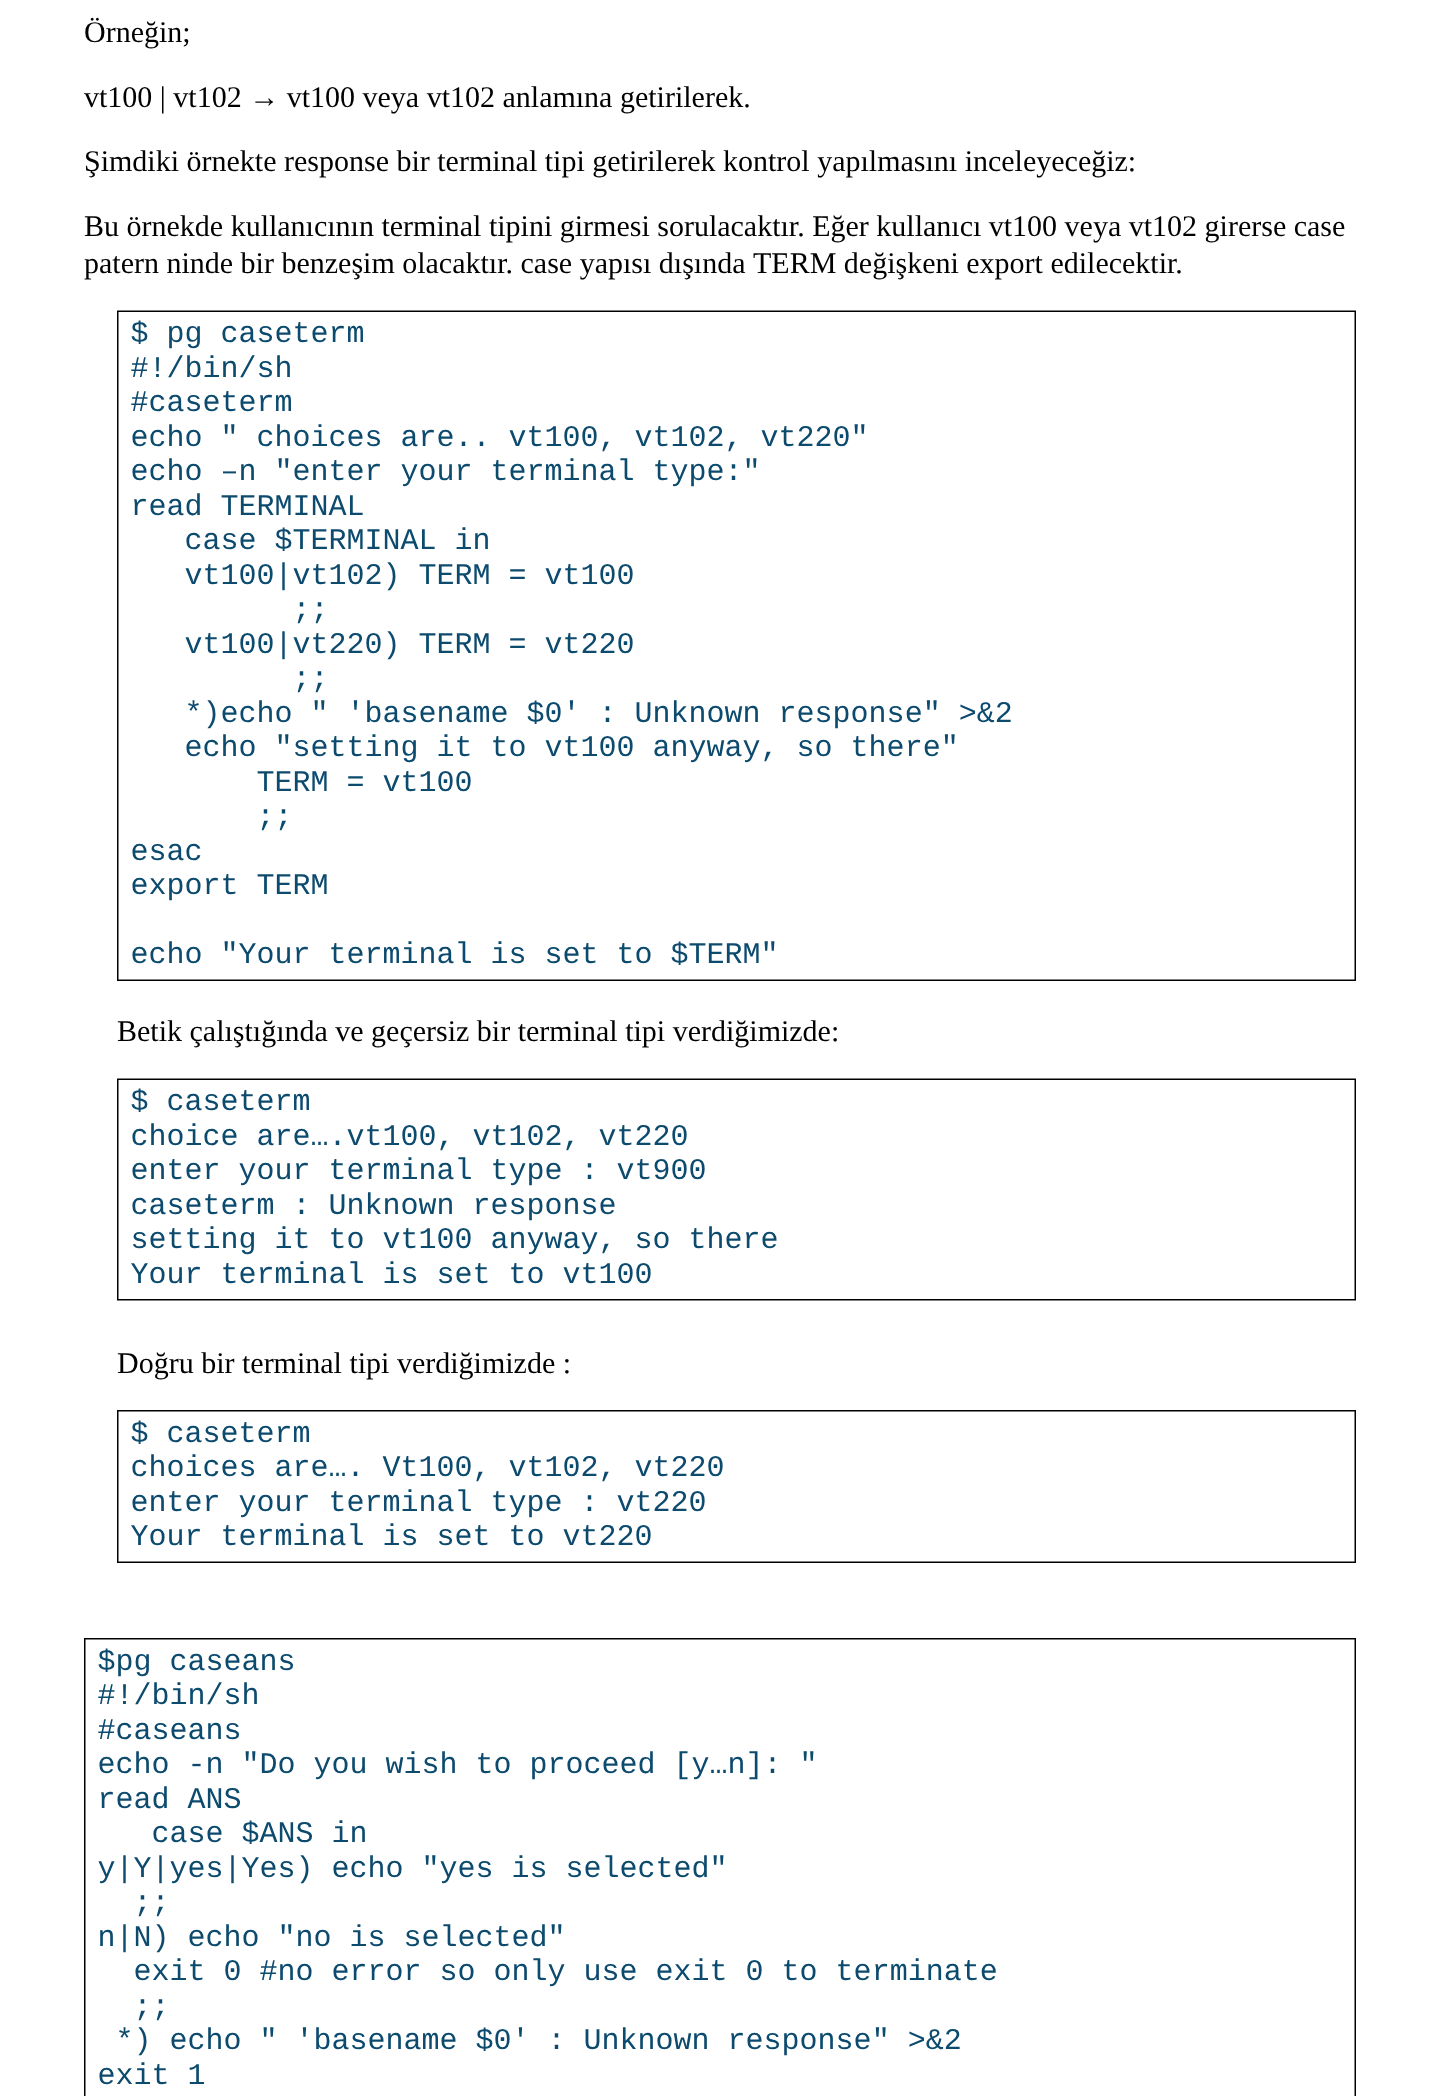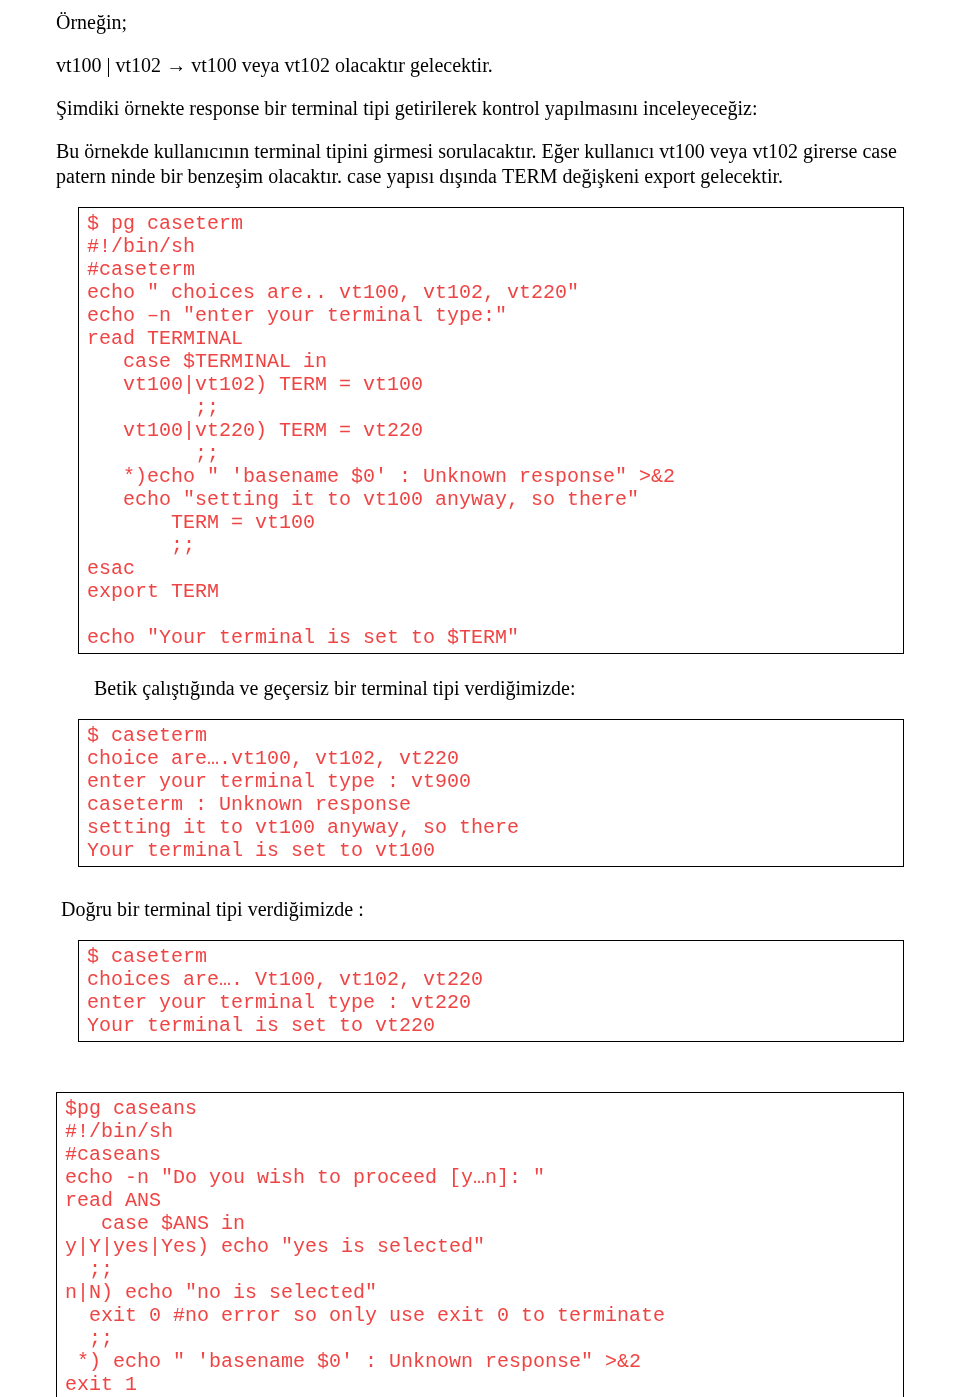--- a/index.html
+++ b/index.html
@@ -20,43 +20,43 @@
     margin: 0 0 18px 0;
   }
   .mono {
     font-family: Liberation Serif, serif;
   }
   .code-box {
     border: 1px solid #000;
     padding: 4px 8px;
     margin: 10px 0 22px 0;
     font-family: "Courier New", Courier, monospace;
-    color: #ef4444;
+    color: #0c4a6e;
     font-size: 20px;
     line-height: 1.15;
     white-space: pre;
     overflow: hidden;
   }
   .arrow {
     font-family: Arial, sans-serif;
   }
 </style>
 </head>
 <body>
 
 <p>Örneğin;</p>
 
 <p>
-  <span>vt100 | vt102 </span><span class="arrow">→</span><span> vt100 veya vt102 olacaktır gelecektir.</span>
+  <span>vt100 | vt102 </span><span class="arrow">→</span><span> vt100 veya vt102 anlamına getirilerek.</span>
 </p>
 
 <p>Şimdiki örnekte response bir terminal tipi getirilerek kontrol yapılmasını inceleyeceğiz:</p>
 
 <p>
-  <span>Bu örnekde kullanıcının terminal tipini girmesi sorulacaktır. Eğer kullanıcı vt100 veya vt102 girerse case patern ninde bir benzeşim olacaktır. </span><span class="mono">case</span><span> yapısı dışında </span><span class="mono">TERM</span><span> değişkeni export gelecektir.</span>
+  <span>Bu örnekde kullanıcının terminal tipini girmesi sorulacaktır. Eğer kullanıcı vt100 veya vt102 girerse case patern ninde bir benzeşim olacaktır. </span><span class="mono">case</span><span> yapısı dışında </span><span class="mono">TERM</span><span> değişkeni export edilecektir.</span>
 </p>
 
 <div class="code-box" style="margin-left:22px;">$ pg caseterm
 #!/bin/sh
 #caseterm
 echo " choices are.. vt100, vt102, vt220"
 echo –n "enter your terminal type:"
 read TERMINAL
    case $TERMINAL in
    vt100|vt102) TERM = vt100
@@ -65,30 +65,30 @@
          ;;
    *)echo " 'basename $0' : Unknown response" &gt;&amp;2
    echo "setting it to vt100 anyway, so there"
        TERM = vt100
        ;;
 esac
 export TERM
 
 echo "Your terminal is set to $TERM"</div>
 
-<p style="margin-left:38px;">Betik çalıştığında ve geçersiz bir terminal tipi verdiğimizde:</p>
+<p style="margin-left:22px;">Betik çalıştığında ve geçersiz bir terminal tipi verdiğimizde:</p>
 
 <div class="code-box" style="margin-left:22px;">$ caseterm
 choice are….vt100, vt102, vt220
 enter your terminal type : vt900
 caseterm : Unknown response
 setting it to vt100 anyway, so there
 Your terminal is set to vt100</div>
 
-<p style="margin-left:5px; margin-top:30px;">Doğru bir terminal tipi verdiğimizde :</p>
+<p style="margin-left:22px; margin-top:30px;">Doğru bir terminal tipi verdiğimizde :</p>
 
 <div class="code-box" style="margin-left:22px; margin-bottom:50px;">$ caseterm
 choices are…. Vt100, vt102, vt220
 enter your terminal type : vt220
 Your terminal is set to vt220</div>
 
 <div class="code-box">$pg caseans
 #!/bin/sh
 #caseans
 echo -n "Do you wish to proceed [y…n]: "

